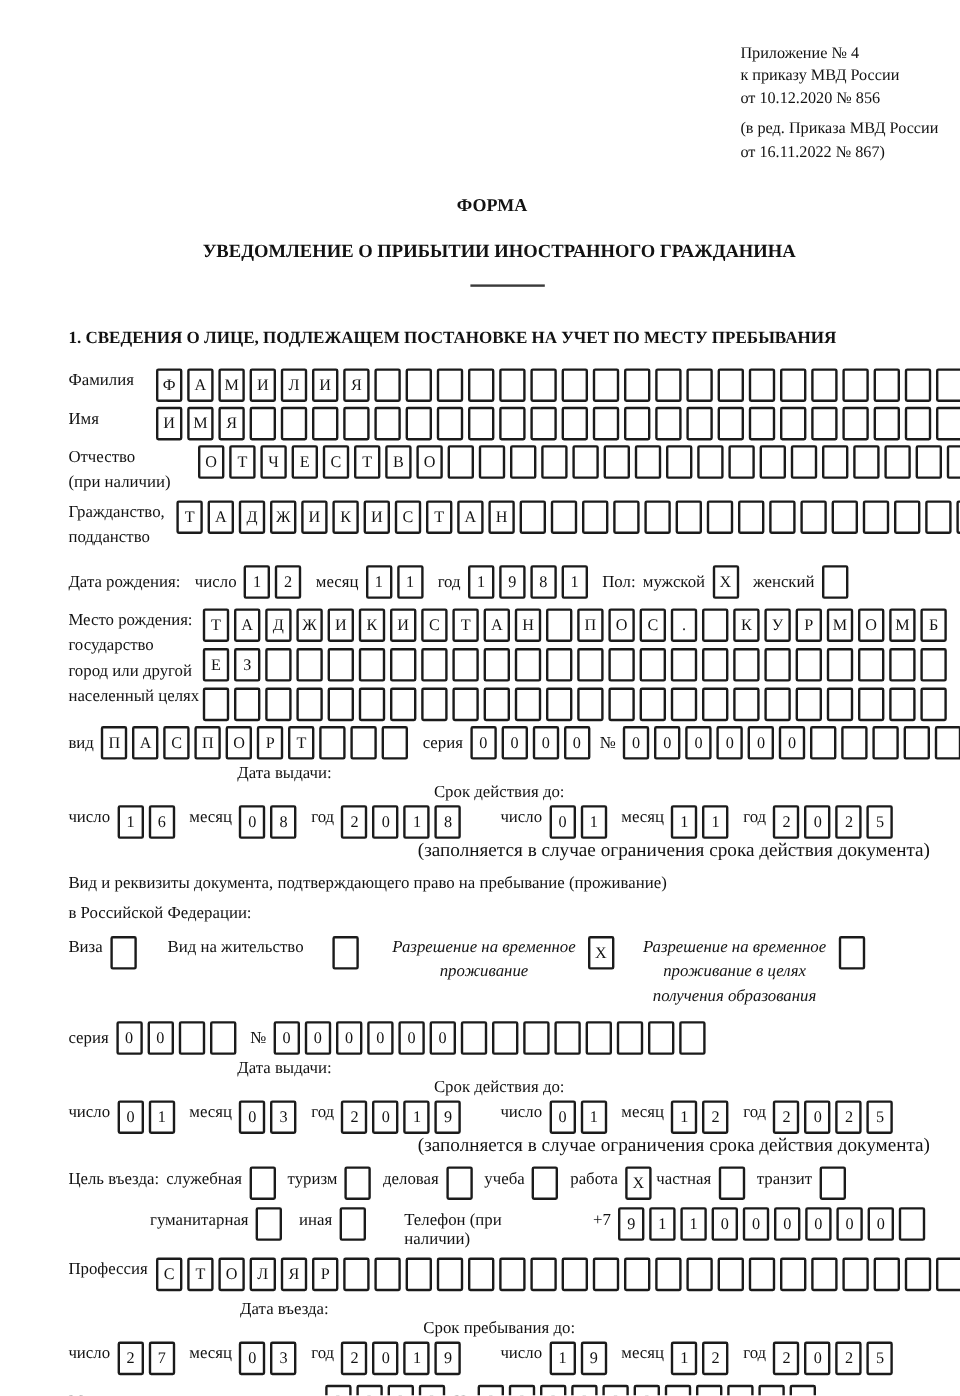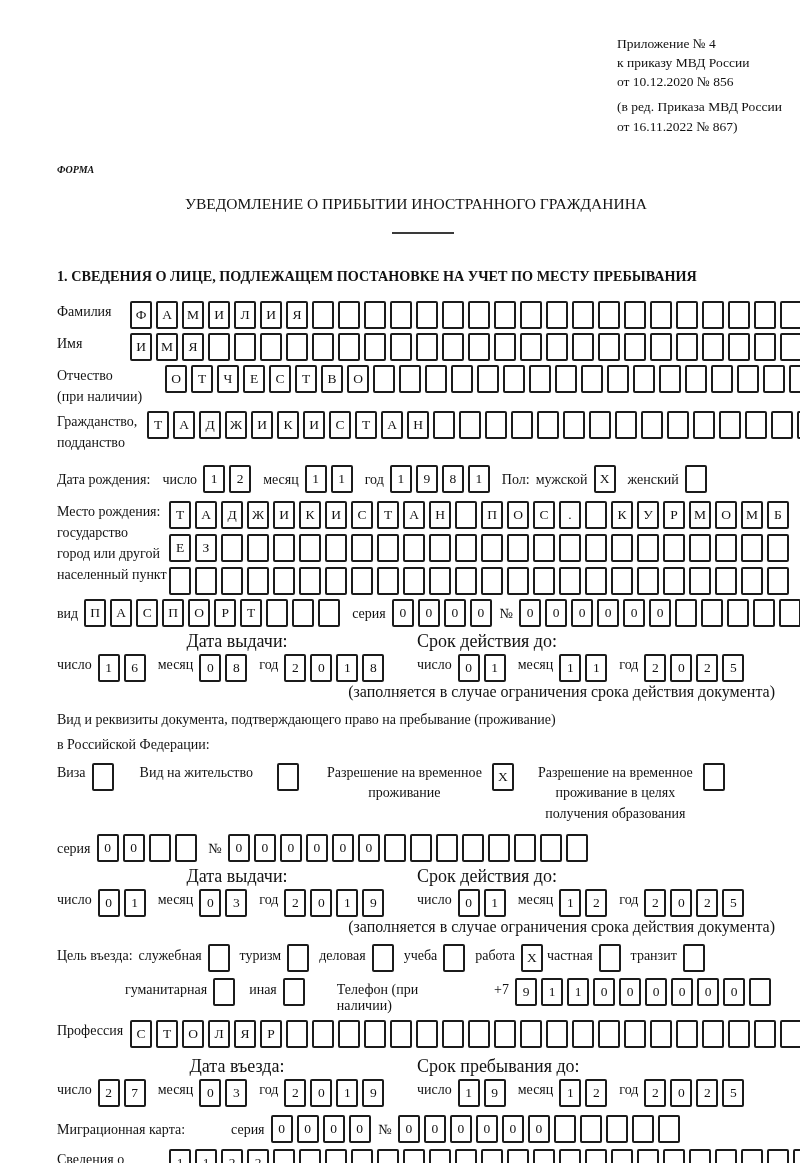--- a/index.html
+++ b/index.html
@@ -2,49 +2,49 @@
 <html><head>
 <meta charset="utf-8">
 <style>
   html,body{margin:0;padding:0;background:#fff;}
   .page{position:relative;width:800px;height:1163px;box-sizing:border-box;
         background:#fff;color:#121212;font-family:"Liberation Serif",serif;
         padding:34px 25px 14px 57px;overflow:hidden;}
   
   .annex{width:180px;margin-left:560px;font-size:13.5px;line-height:1.42;}
   .annex .gap{height:6px;}
-  .form-label{text-align:left;font-weight:bold;font-size:10px;margin:28px 12px 0 0;font-style:italic;}
-  .title{text-align:center;font-weight:normal;font-size:15.5px;line-height:1.65;margin-top:16px;}
+  .form-label{text-align:center;font-weight:bold;font-size:15px;margin:28px 12px 0 0;}
+  .title{text-align:center;font-weight:bold;font-size:15.5px;line-height:1.65;margin-top:16px;}
   .blank{display:inline-block;width:62px;border-bottom:2.5px solid #3a3a3a;margin-left:14px;}
   .sec1{font-weight:bold;font-size:14.2px;margin-top:26px;margin-bottom:16px;}
   
   .row{display:flex;align-items:flex-start;font-size:14px;margin-bottom:4px;}
   .cells{display:flex;flex-wrap:nowrap;}
   .cell{flex:none;width:18px;height:24px;border:2px solid #1b1b1b;border-radius:2px;
         margin-right:4px;display:flex;align-items:center;justify-content:center;
         font-size:13.5px;background:#fff;}
   .lbl{flex:none;line-height:1.5;}
   .w73{width:73px;} .w90{width:90px;font-family:Liberation Serif, serif;} .w108{width:108px;} .w112{width:112px;}
   .t{margin:2px 6px 0 0;display:inline-block;}
   .ml{margin-left:8px;}
   .heading-center{text-align:center;font-weight:bold;font-size:14px;margin:2px 40px 6px 0;}
   
-  .dlr{display:flex;font-size:18px;margin-top:2px;}
+  .dlr{display:flex;font-size:14px;margin-top:2px;flex-direction:column;}
   .dl-left{width:360px;text-align:center;}
-  .dl-right{flex:1;text-align:left;}
+  .dl-right{flex:1;text-align:center;}
   .df{display:flex;align-items:flex-start;font-size:14px;margin-top:2px;}
   .dg{display:flex;align-items:flex-start;}
   .dg .t{margin-top:3px;}
   .dg-left{width:360px;}
   .note{font-size:16px;text-align:right;margin:1px 0 8px 0;}
   .plain{font-size:14px;line-height:1.5;}
   
   .opts{display:flex;align-items:flex-start;font-size:14px;margin:8px 0 10px 0;}
   .opt{display:flex;align-items:flex-start;}
-  .opt .olabel{text-align:center;line-height:1.45;}
+  .opt .olabel{text-align:center;line-height:1.45;font-style:italic;}
   
   .purpose-row{display:flex;align-items:flex-start;font-size:14px;margin-bottom:6px;flex-wrap:nowrap;}
   .purpose-row .t{margin-top:4px;}
   
   .reps{display:flex;font-size:14px;margin-top:6px;}
   .reps .lblcol{width:112px;flex:none;line-height:1.55;}
   .reps .rowscol .cells{margin-bottom:5px;}
 </style>
 </head>
 <body>
@@ -230,21 +230,21 @@
     <div class="cells">
         <span class="cell"></span>
       </div>
   </div>
 
   <div class="row" style="margin-top:8px">
     <div class="lbl w112">
       <div>Место рождения:</div>
       <div>государство</div>
       <div>город или другой</div>
-      <div>населенный пункт</div>
+      <div>населенный целях</div>
     </div>
     <div>
       <div class="cells" style="margin-bottom:5px">
           <span class="cell">Т</span>
           <span class="cell">А</span>
           <span class="cell">Д</span>
           <span class="cell">Ж</span>
           <span class="cell">И</span>
           <span class="cell">К</span>
           <span class="cell">И</span>

